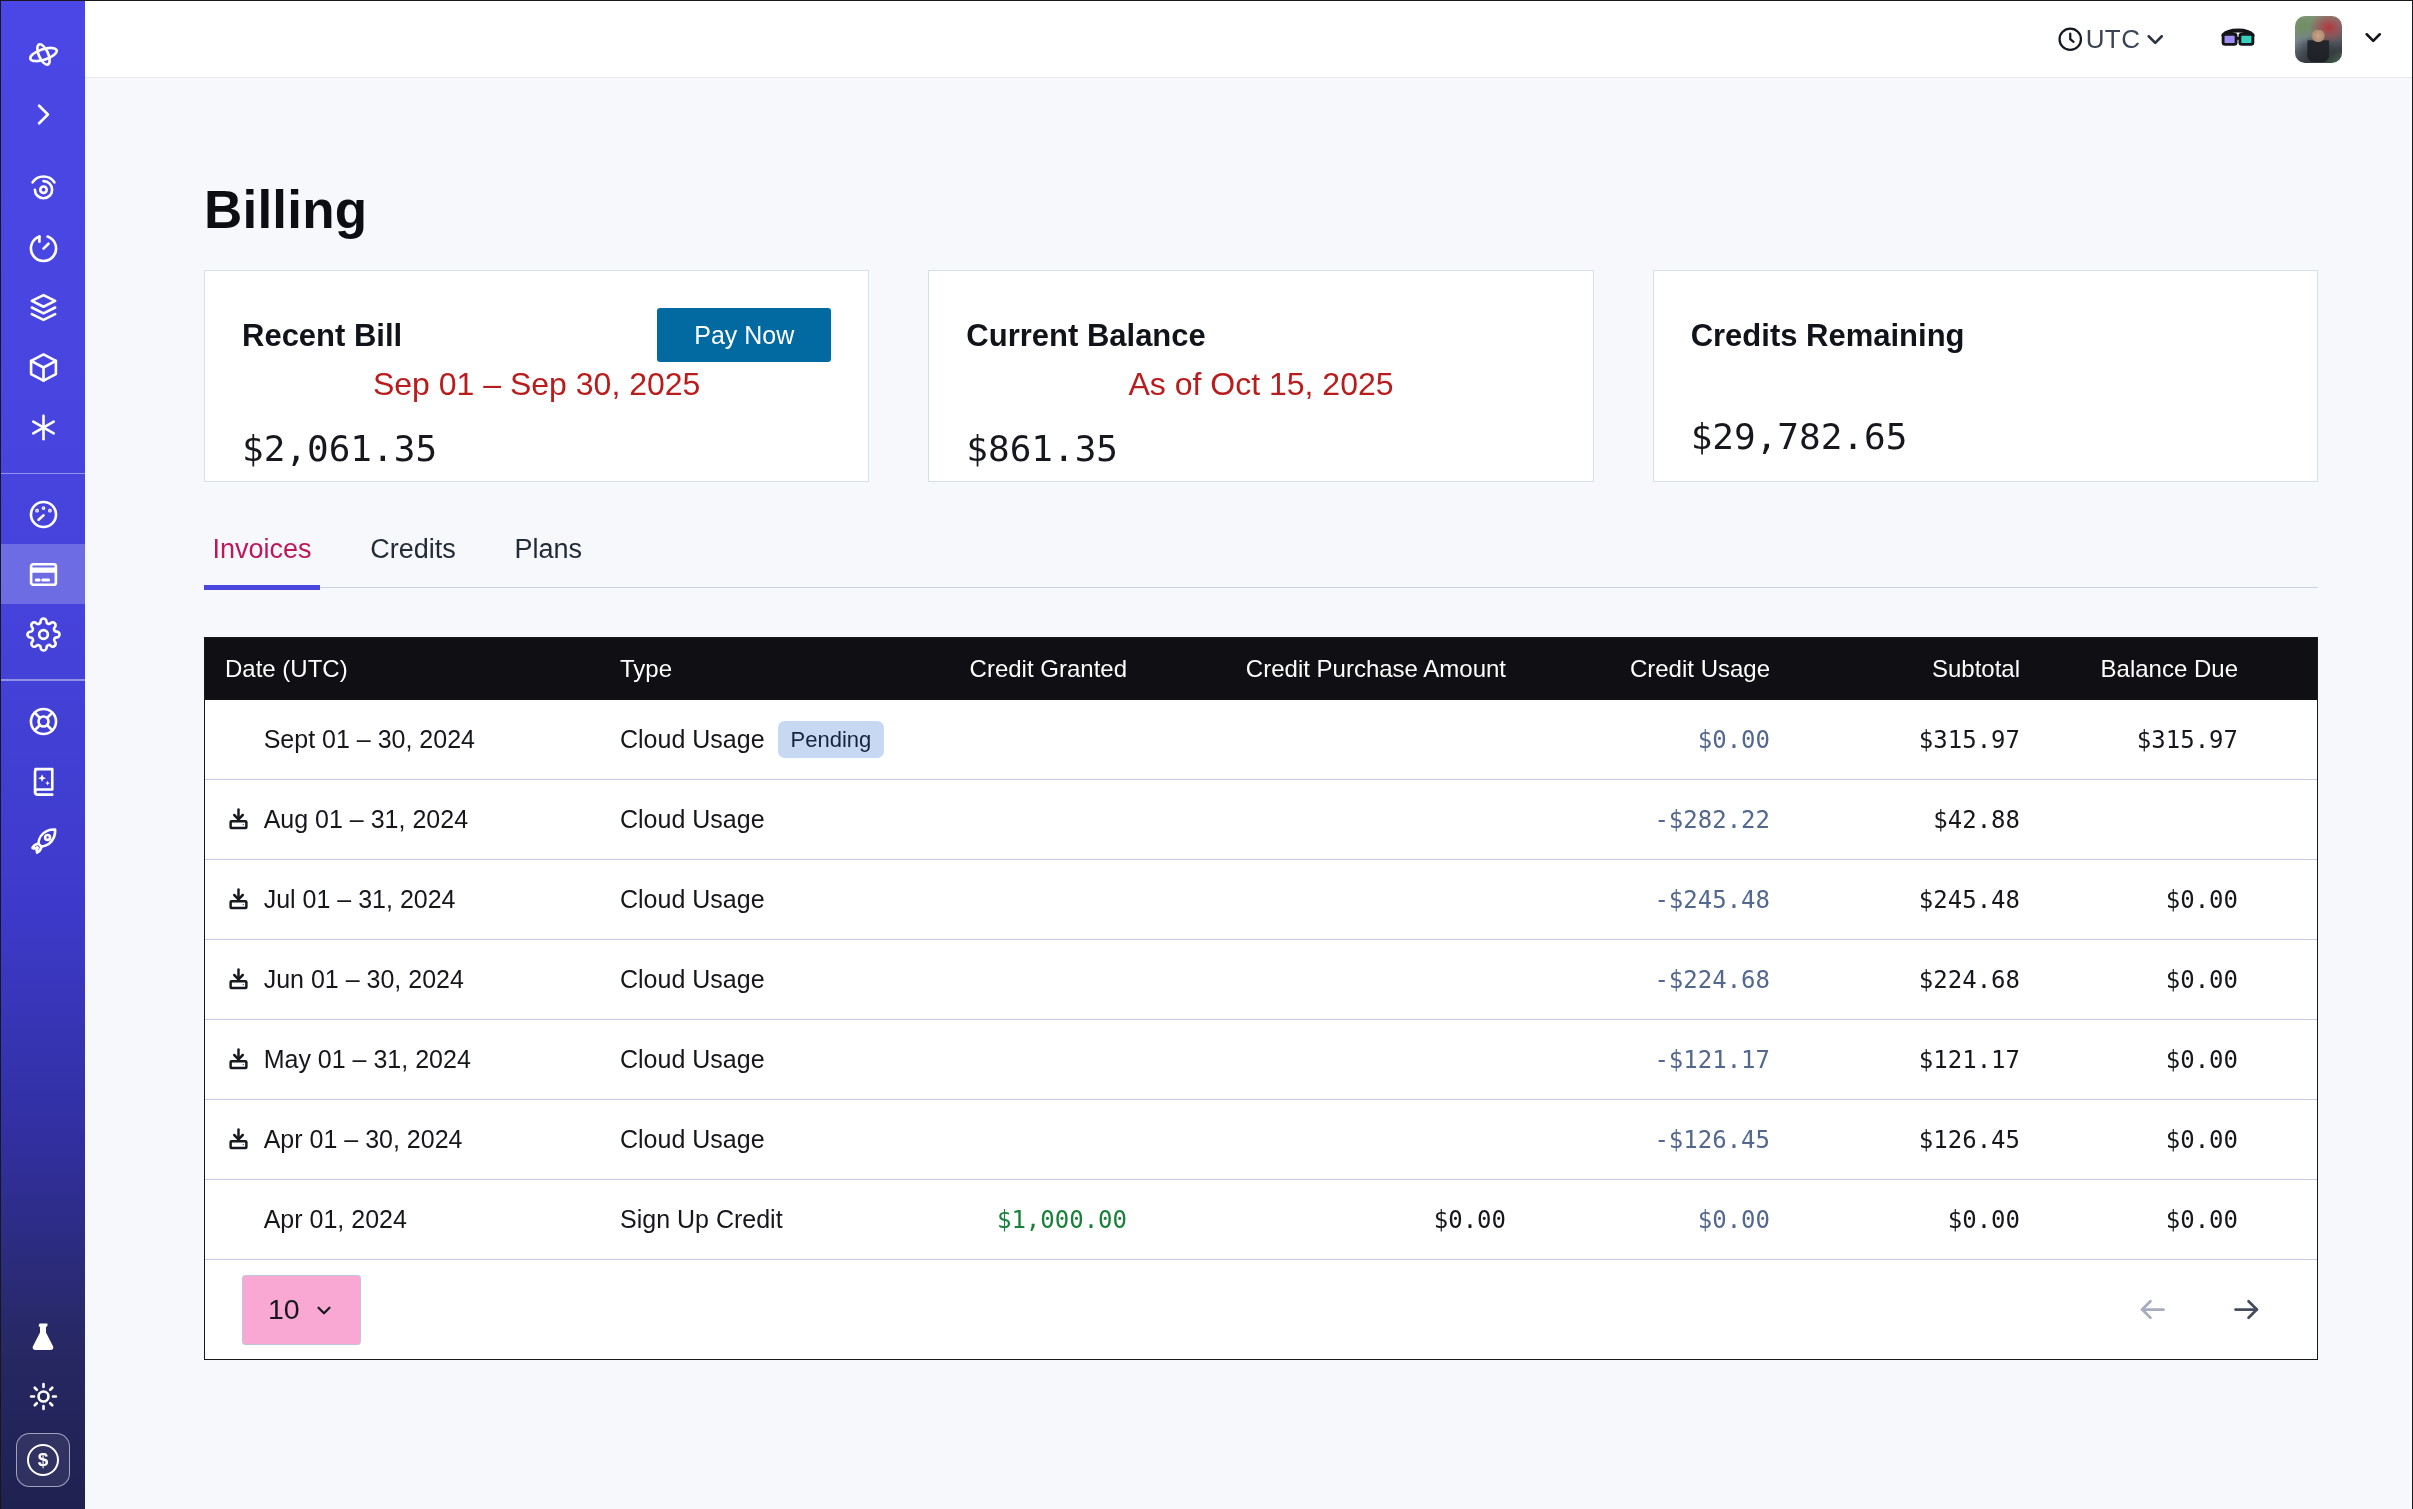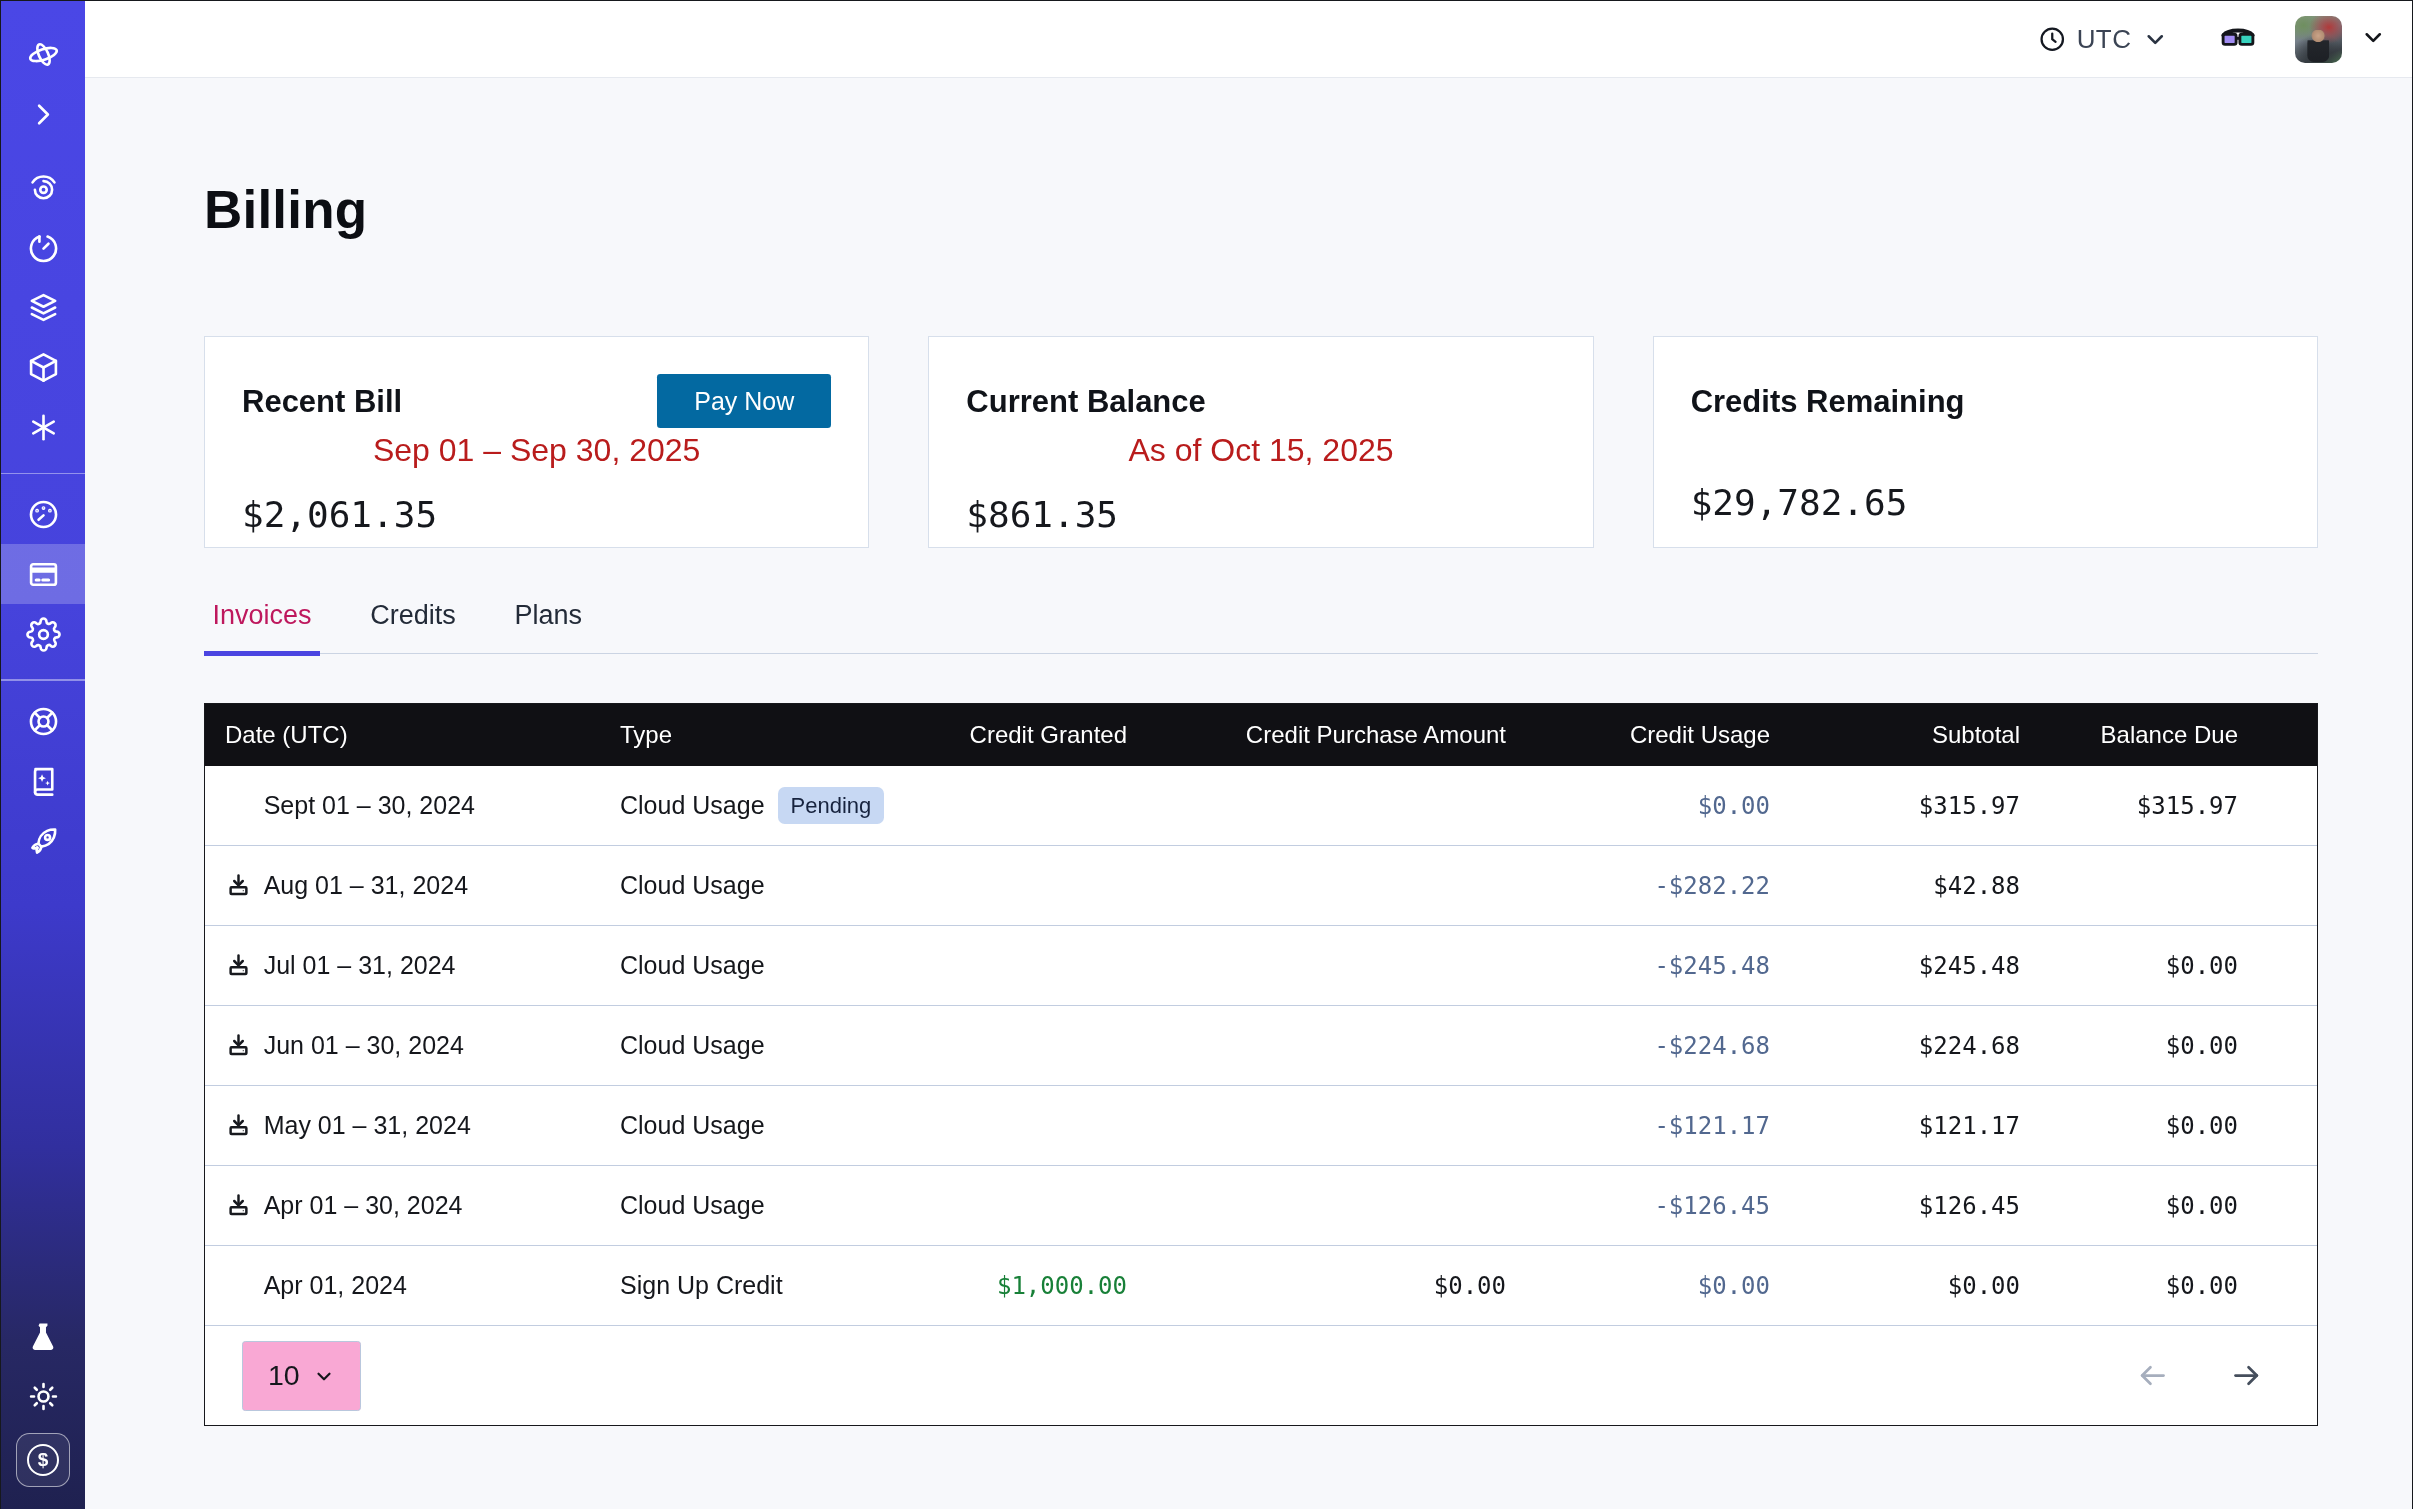--- a/index.html
+++ b/index.html
@@ -18,21 +18,21 @@
   .s-gap { height:13.4px; flex:none; }
   .s-spacer { flex:1 1 auto; }
   .badge-btn { width:54px; height:54px; border:1.7px solid rgba(255,255,255,0.55); border-radius:13.4px;
     background:rgba(255,255,255,0.07); display:flex; align-items:center; justify-content:center; cursor:pointer; margin-top:6.7px; }
   .seal { width:32px; height:32px; border:2.2px solid #fff; border-radius:50%; display:flex; align-items:center; justify-content:center;
     color:#fff; font-size:19px; font-weight:700; }
 
   
   .topbar { position:absolute; left:84px; right:0; top:0; height:77px; background:#fff;
     border-bottom:1.7px solid #E6E9EF; display:flex; align-items:center; justify-content:flex-end; padding-right:25px; z-index:4; }
-  .tz { display:flex; align-items:center; gap:10px; cursor:pointer; }
+  .tz { display:flex; align-items:center; gap:1px; cursor:pointer; }
   .tz svg { width:28.5px; height:28.5px; }
   .tz-label { font-size:26px; color:#3B4454; letter-spacing:0.4px; }
   .tb-gap1 { width:49px; } .tb-gap2 { width:38px; } .tb-gap3 { width:16.7px; }
   .glasses { cursor:pointer; display:flex; }
   .glasses svg { width:38px; height:38px; }
   .avatar { width:47px; height:47px; border-radius:10px; cursor:pointer; overflow:hidden; position:relative;
     background:
       radial-gradient(60% 50% at 72% 24%, #b03a3a 0%, rgba(176,58,58,0) 70%),
       radial-gradient(55% 45% at 18% 20%, #6f8f5f 0%, rgba(111,143,95,0) 75%),
       radial-gradient(70% 60% at 50% 85%, #2e3338 0%, rgba(46,51,56,0) 80%),
@@ -42,21 +42,21 @@
                linear-gradient(180deg, rgba(0,0,0,0) 30%, #23262b 34%, #1d2025 100%);
     border-radius:40% 40% 6.7px 6.7px; }
   .caret svg { width:28.5px; height:28.5px; }
 
   
   .main { position:absolute; left:84px; top:79px; right:0; bottom:0; overflow:hidden; }
   .content { width:2114px; margin-left:119px; }
   .page-title { margin-top:99px; font-size:53px; font-weight:700; color:#0C0E13; letter-spacing:0.2px; }
 
   
-  .cards { display:flex; gap:59px; margin-top:96px;border-radius:24px; }
+  .cards { display:flex; gap:59px; margin-top:30px;border-radius:24px; }
   .card { position:relative; width:673px; height:212px; background:#fff; border:1.7px solid #D7DFEB; padding:47px 37px 0 37px; }
   .card-title { font-size:31px; font-weight:600; color:#101319; }
   .card-sub { font-size:32px; color:#b91c1c; margin-top:11.7px;text-align:center; }
   .card-amount { font-family:"DejaVu Sans Mono", monospace; font-size:36px; color:#16181D; margin-top:25px; }
   .card-amount.solo { margin-top:62px; }
   .pay-btn { position:absolute; top:37px; right:37px; height:54px; padding:0 37px; background:#0369a1; color:#fff;
     font-size:25px; border:none; border-radius:3.3px; cursor:pointer; font-family:"Liberation Sans", sans-serif; }
 
   
   .tabs { display:flex; gap:42px; margin-top:52px; border-bottom:1.7px solid #CBD4E3; }

